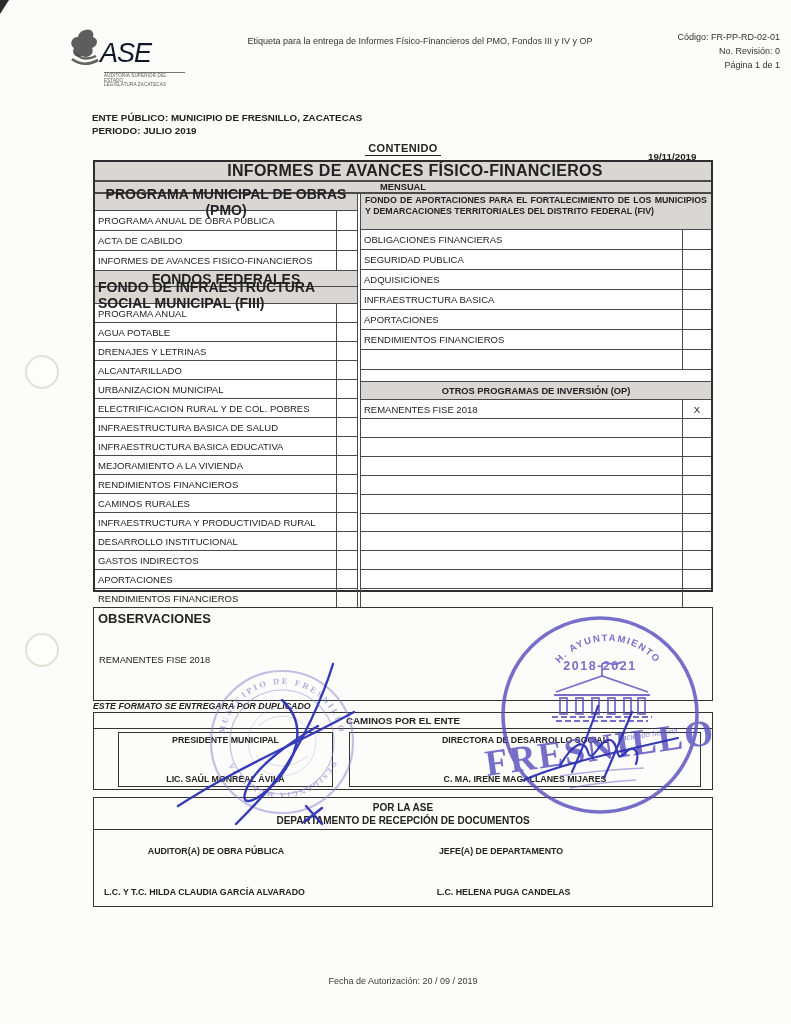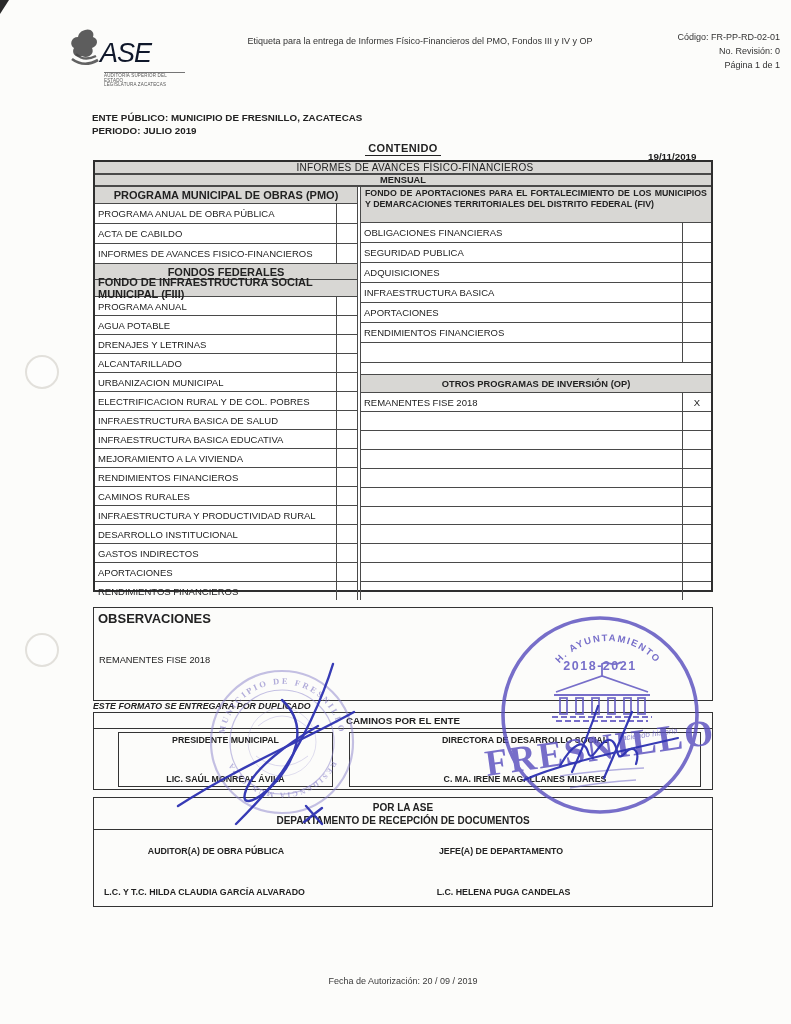--- a/index.html
+++ b/index.html
@@ -33,29 +33,29 @@
   .info{position:absolute;left:92px;top:111px;font-size:9.8px;font-weight:bold;line-height:13px;}
   .info-date{position:absolute;left:648px;top:111px;font-size:9.8px;font-weight:bold;margin-top:40px;}
   .contenido{position:absolute;left:93px;top:138px;width:620px;text-align:center;}
   .contenido span{display:inline-block;font-size:11px;font-weight:bold;letter-spacing:.4px;
     border-bottom:1.6px solid #222;padding:0 3px 1px;}
   
   .mtable{position:absolute;left:93px;top:160px;width:620px;height:432px;
     border:2px solid var(--heavy);box-sizing:border-box;display:flex;flex-direction:column;
     background:#fff;}
   .t-title{height:19px;background:var(--gray);border-bottom:1px solid var(--line);
-    display:flex;align-items:center;justify-content:center;font-size:10px;font-weight:normal;letter-spacing:.3px;padding-left:24px;}
+    display:flex;align-items:center;justify-content:center;font-size:16px;font-weight:bold;letter-spacing:.3px;padding-left:24px;}
   .t-gap{height:2px;background:#fff;}
   .t-mensual{height:15px;background:var(--gray);border-top:1px solid var(--line);
     border-bottom:1px solid var(--line);display:flex;align-items:center;justify-content:center;
     font-size:9.3px;font-weight:bold;}
   .t-cols{flex:1;display:flex;border-top:1px solid var(--line);}
   .col-left{width:263px;border-right:1px solid var(--line);display:flex;flex-direction:column;box-sizing:border-box;}
   .col-right{flex:1;border-left:1px solid var(--line);margin-left:2px;display:flex;flex-direction:column;box-sizing:border-box;}
-  .h-gray{background:var(--gray);font-weight:bold;font-size:11px;text-align:center;
+  .h-gray{background:var(--gray);font-weight:bold;font-size:14px;text-align:center;
     border-bottom:1px solid var(--line);display:flex;align-items:center;justify-content:center;}
   .h-pmo{height:16px;}
   .h-ff{height:15px;}
   .h-fiii{height:16px;justify-content:flex-start;padding-left:3px;text-align:left;}
   .fiv-header{background:var(--gray);font-weight:bold;font-size:8.8px;line-height:11.4px;
     text-align:justify;padding:1px 4px;height:36px;border-bottom:1px solid var(--line);box-sizing:border-box;}
   .op-header{height:17px;background:var(--gray);font-weight:bold;font-size:9.3px;
     border-top:1px solid var(--line);border-bottom:1px solid var(--line);
     display:flex;align-items:center;justify-content:center;}
   .gap-white{height:11px;background:#fff;}

